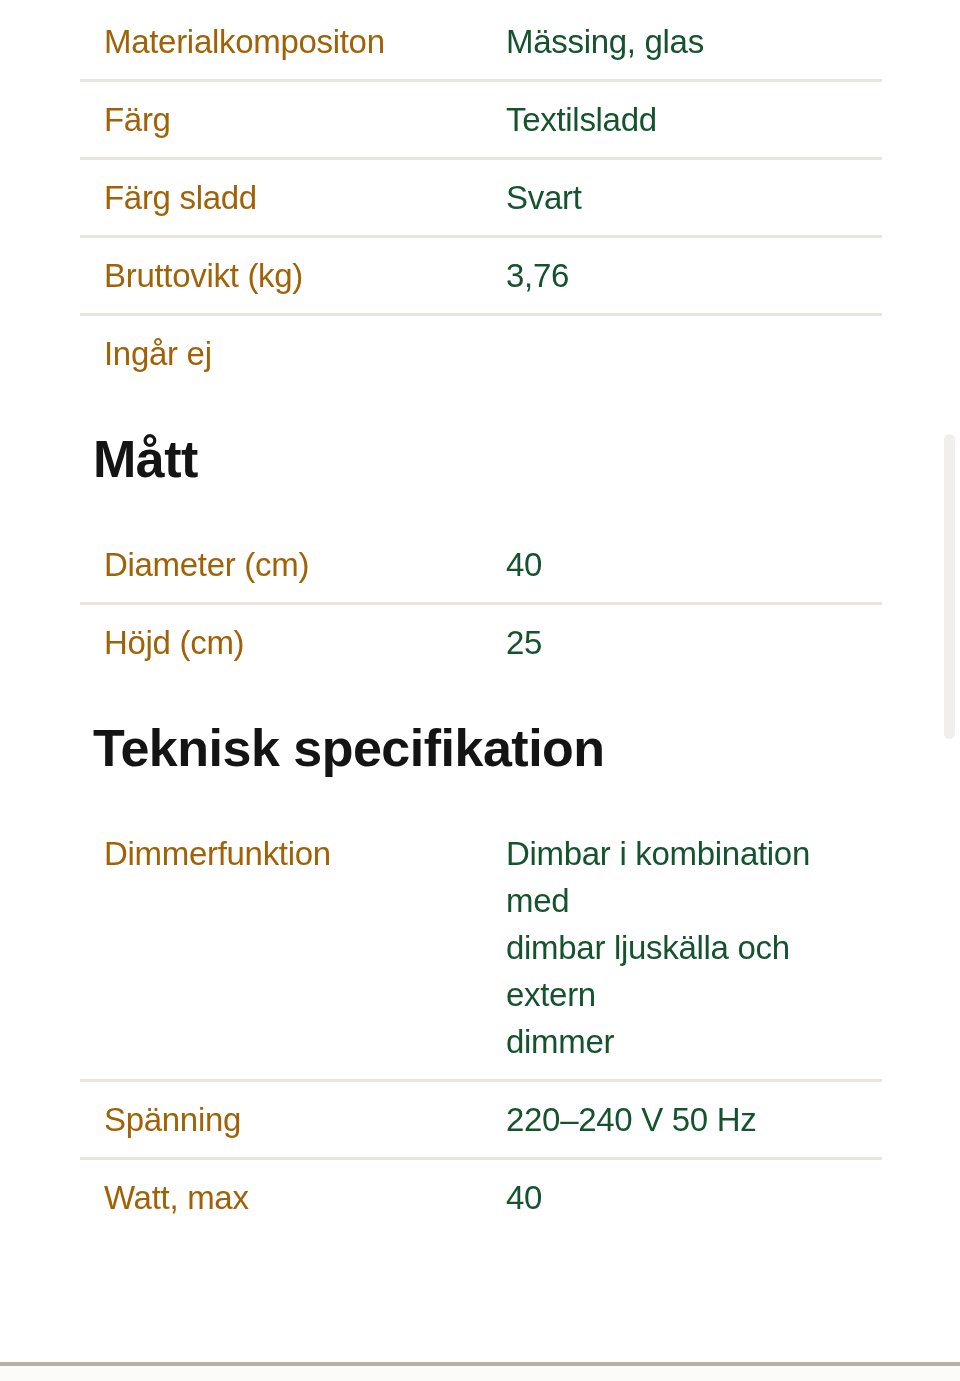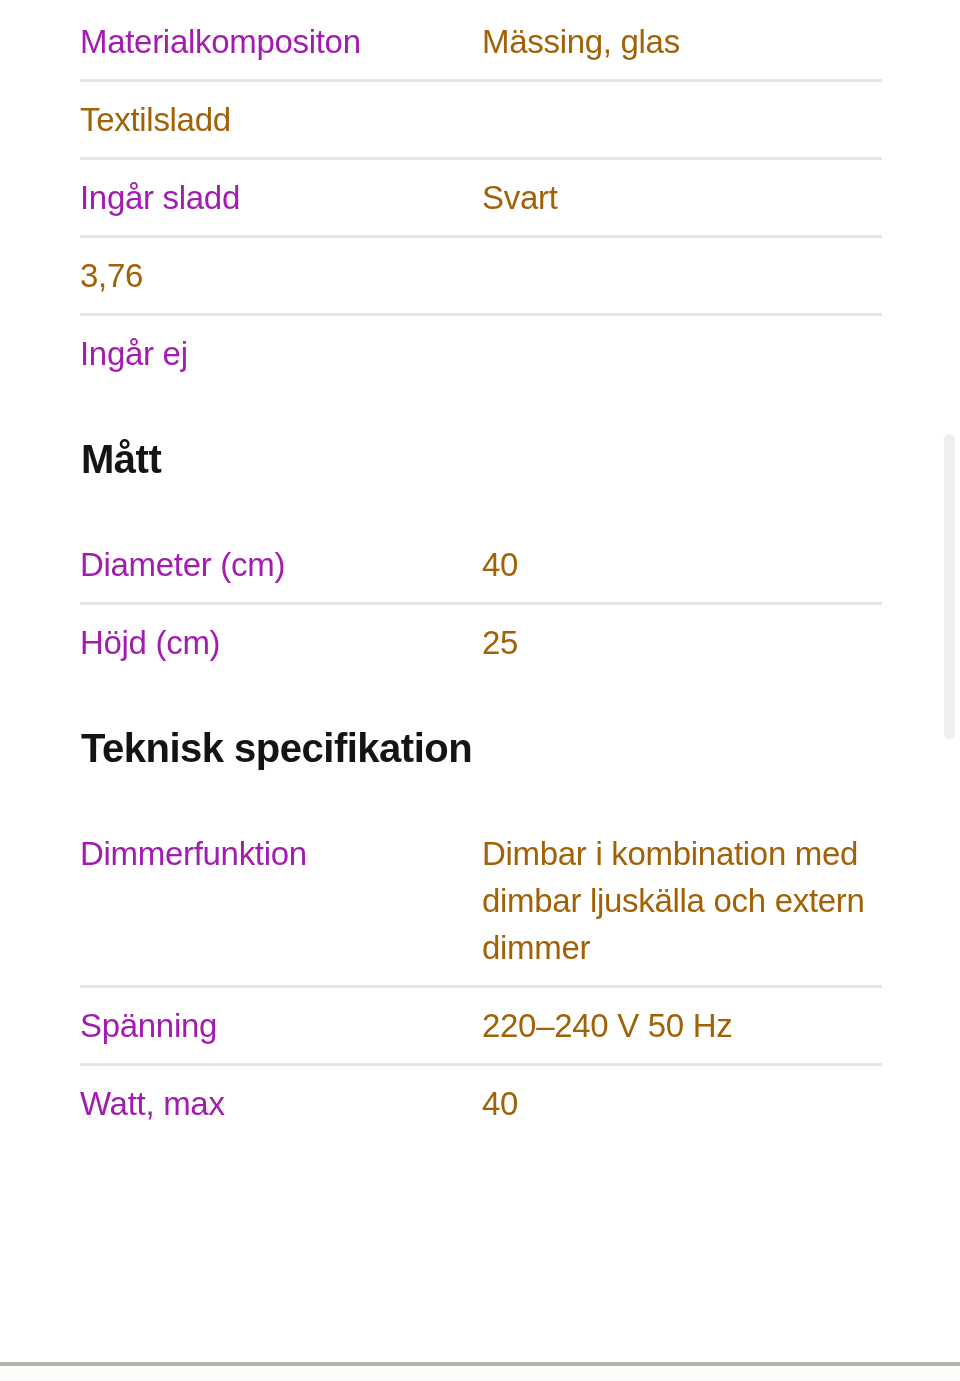--- a/index.html
+++ b/index.html
@@ -31,33 +31,34 @@
     line-height: 47px;
     letter-spacing: -0.3px;
   }
   .spec-row:last-child {
     border-bottom: none;
     align-items: center;
   }
   .spec-label {
     width: 402px;
     flex: 0 0 402px;
-    color: #a21caf;
+    color: #a16207;
+    margin-left: 24px;
   }
   .spec-value {
     flex: 1 1 auto;
     white-space: pre-line;
-    color: #a16207;
+    color: #14532d;
   }
   .section-heading {
-    font-size: 40px;
+    font-size: 52px;
     line-height: 52px;
     font-weight: 700;
     letter-spacing: -0.5px;
-    margin: 42px 0 42px 1px;
+    margin: 42px 0 42px 13px;
     color: #141414;
   }
   .scroll-thumb {
     position: absolute;
     right: 5px;
     top: 434px;
     width: 11px;
     height: 305px;
     border-radius: 6px;
     background: #f1efed;
@@ -77,27 +78,29 @@
 <body>
 
 <div class="content">
 
   <div class="spec-group">
     <div class="spec-row">
       <div class="spec-label">Materialkompositon</div>
       <div class="spec-value">Mässing, glas</div>
     </div>
     <div class="spec-row">
+      <div class="spec-label">Färg</div>
       <div class="spec-value">Textilsladd</div>
     </div>
     <div class="spec-row">
-      <div class="spec-label">Ingår sladd</div>
+      <div class="spec-label">Färg sladd</div>
       <div class="spec-value">Svart</div>
     </div>
     <div class="spec-row">
+      <div class="spec-label">Bruttovikt (kg)</div>
       <div class="spec-value">3,76</div>
     </div>
     <div class="spec-row">
       <div class="spec-label">Ingår ej</div>
     </div>
   </div>
 
   <h2 class="section-heading">Mått</h2>
 
   <div class="spec-group">

